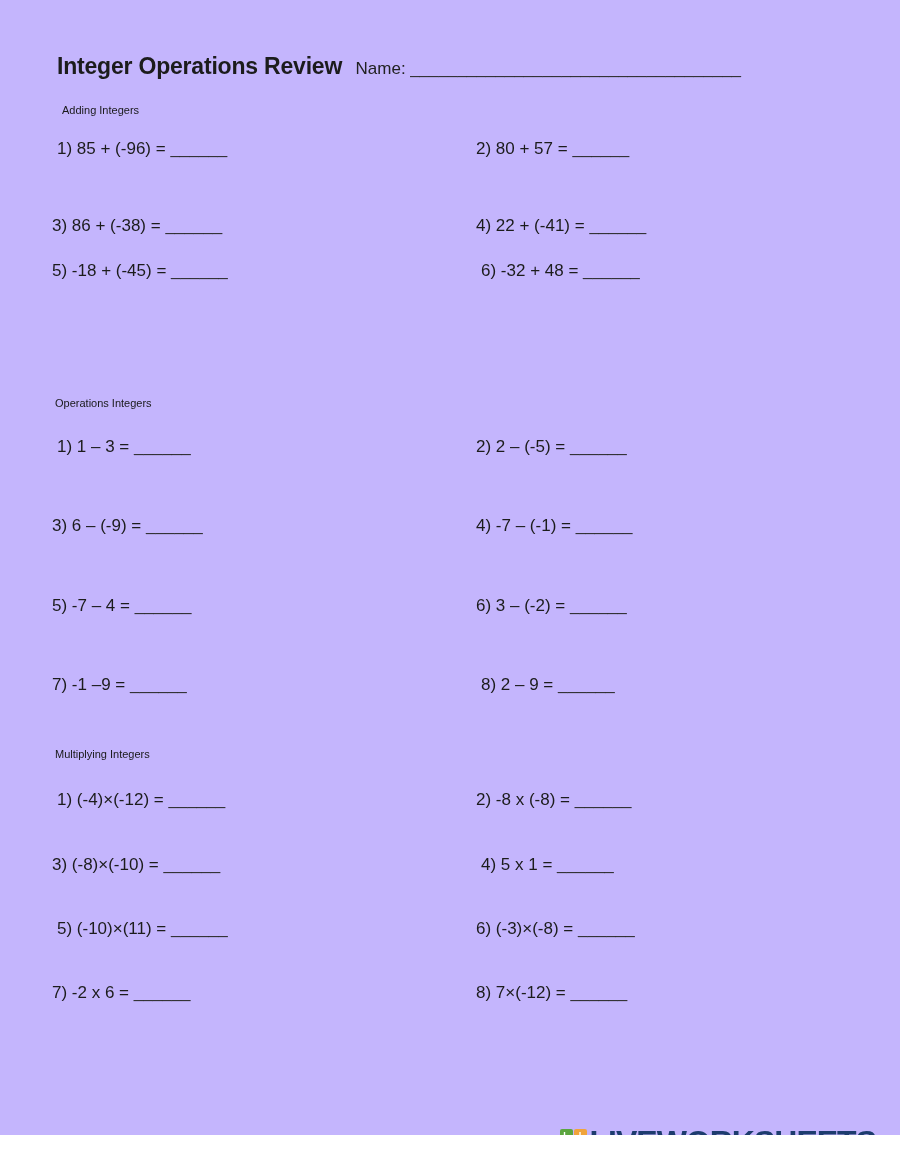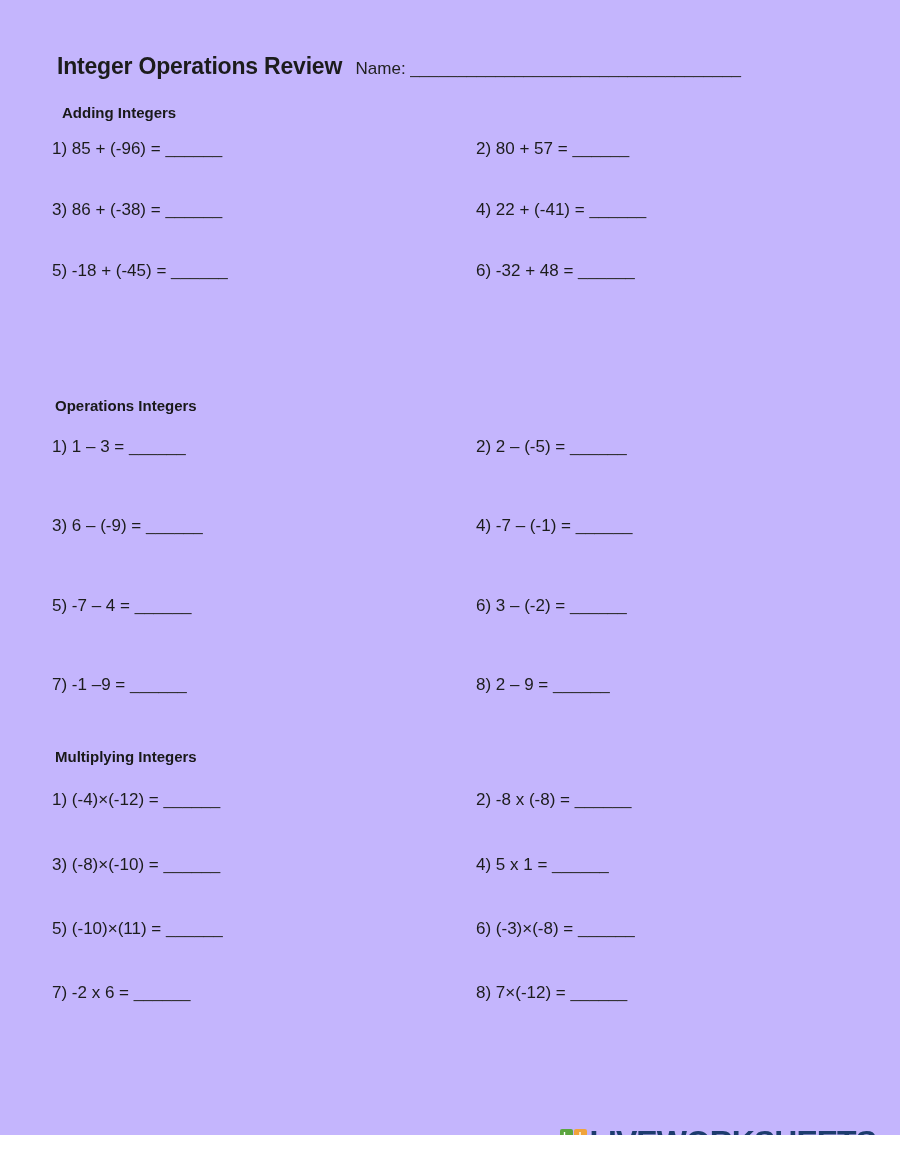--- a/index.html
+++ b/index.html
@@ -8,29 +8,29 @@
     width:900px;height:1135px;
     background:#c4b5fd;
     font-family:"Liberation Sans","DejaVu Sans",sans-serif;
     color:#1c1c1c;
     overflow:hidden;
   }
   .header{position:absolute;top:53px;left:57px;white-space:nowrap;}
   .title{font-size:23px;font-weight:bold;letter-spacing:-0.2px;}
   .name-label{font-size:17px;margin-left:9px;color:#222;}
   .name-line{font-size:17px;color:#2a2a2a;}
-  .heading{position:absolute;font-size:15px;font-weight:bold;color:#191919;text-align:center;}
+  .heading{position:absolute;font-size:11px;font-weight:normal;color:#191919;text-align:center;}
   .h-add{top:104px;left:62px;}
   .h-sub{top:397px;left:55px;}
   .h-mul{top:748px;left:55px;}
   .row{position:absolute;left:0;width:900px;height:22px;font-size:17px;}
   .cell-l{position:absolute;left:52px;white-space:nowrap;}
   .cell-r{position:absolute;left:476px;white-space:nowrap;}
-  .n5{}
-  .ra1{top:139px}.ra2{top:200px}.ra3{top:261px}.ra4{top:322px}
+  .n5{margin-left:5px;}
+  .ra1{top:139px}.ra2{top:216px}.ra3{top:261px}.ra4{top:322px}
   .rs1{top:437px}.rs2{top:516px}.rs3{top:596px}.rs4{top:675px}
   .rm1{top:790px}.rm2{top:855px}.rm3{top:919px}.rm4{top:983px}
   .blank{color:#2a2a2a;}
   .footer{position:absolute;top:1124px;right:24px;display:flex;align-items:center;gap:3px;}
   .grid-icon{display:grid;grid-template-columns:13px 13px;grid-template-rows:13px 13px;gap:1px;}
   .sq{display:flex;align-items:center;justify-content:center;color:#fff;font-size:9px;line-height:1;font-weight:bold;border-radius:2px;}
   .brand{font-size:32px;font-weight:800;letter-spacing:-1px;}
 </style>
 </head>
 <body>

